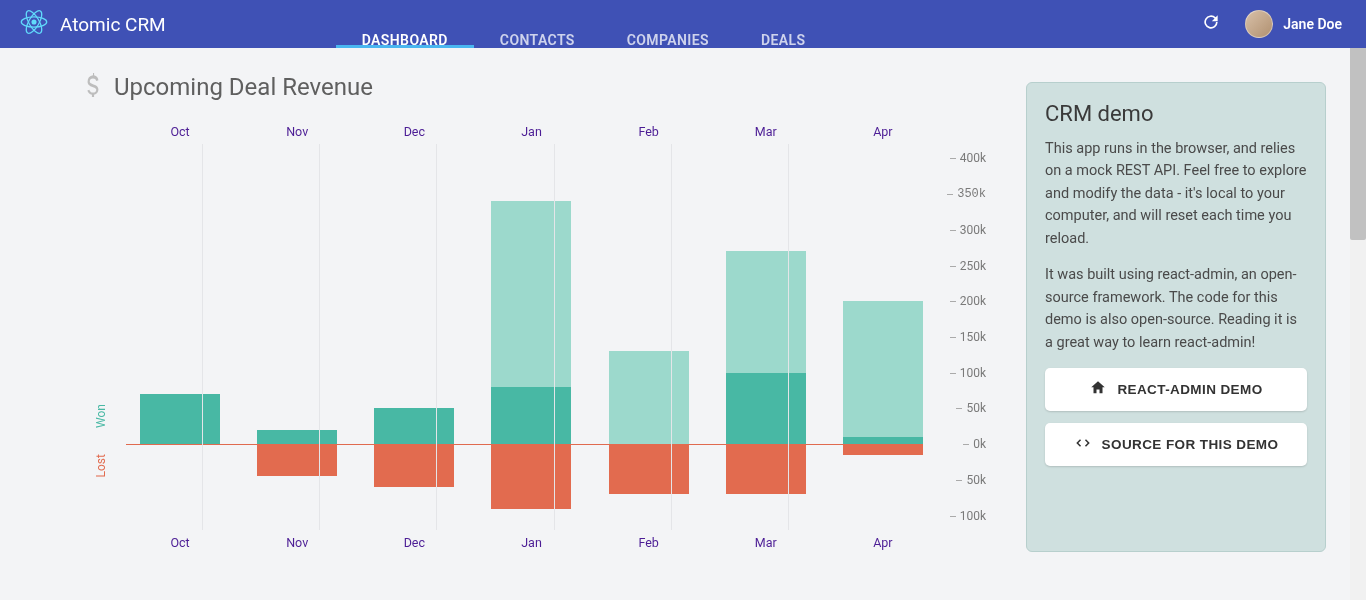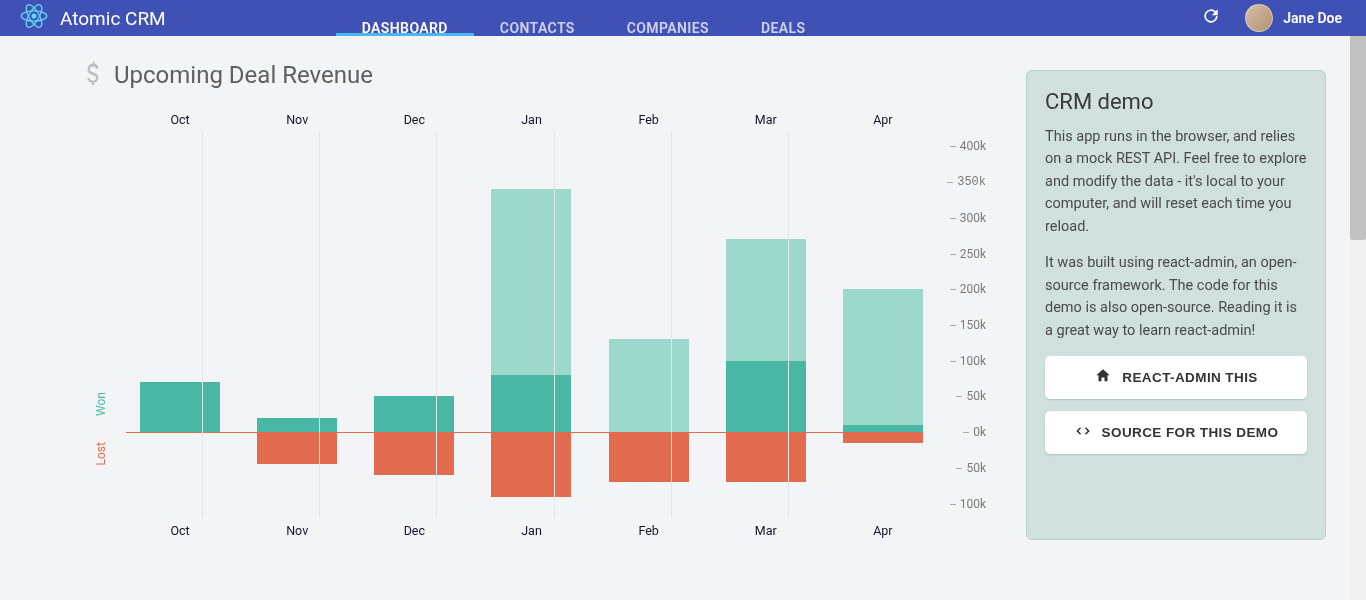--- a/index.html
+++ b/index.html
@@ -1,21 +1,21 @@
 <!DOCTYPE html>
 <html><head>
 <meta charset="utf-8">
 <style>
   * { box-sizing: border-box; margin: 0; padding: 0; }
   html, body { width: 1366px; height: 600px; font-family: "Segoe UI", Roboto, Arial, sans-serif; background:#f3f4f6; color:#555; overflow:hidden;}
   
   .scroll-track { position:absolute; top:0; right:0; width:16px; height:600px; background:#f1f1f1;}
   .scroll-thumb { position:absolute; top:0; right:0; width:16px; height:240px; background:#c1c1c1; border-radius:2px;}
   
-  .header { position:relative; height:36px; background:#3f51b5; color:#fff; display:flex; align-items:center; padding:0 24px 0 20px; }
+  .header { position:relative; height:48px; background:#3f51b5; color:#fff; display:flex; align-items:center; padding:0 24px 0 20px; }
   .header .brand { display:flex; align-items:center; gap:12px; font-size:19px; font-weight:400;}
   .header .brand svg { width:28px; height:28px; }
   .nav { display:flex; gap:0; margin-left:170px; height:100%; }
   .nav-item { position:relative; display:flex; align-items:flex-end; padding:0 26px; font-size:14px; font-weight:600; letter-spacing:0.4px; color:rgba(255,255,255,0.75); cursor:pointer; }
   .nav-item.active { color:#fff; }
   .nav-item.active::after { content:""; position:absolute; left:0; right:0; bottom:0; height:3px; background:#49b6f0; }
   .header-right { margin-left:auto; display:flex; align-items:center; gap:22px;}
   .refresh-btn { width:24px; height:24px; display:flex; align-items:center; justify-content:center; cursor:pointer;}
   .refresh-btn svg { width:20px; height:20px; fill:#fff;}
   .user { display:flex; align-items:center; gap:10px; font-size:14px; font-weight:600; cursor:pointer;}
@@ -30,21 +30,21 @@
   
   .chart-wrap { position:relative; padding-left:18px; }
   .chart { position:relative; height:430px; }
   .plot { position:absolute; left:28px; right:72px; top:22px; bottom:22px; }
   .baseline { position:absolute; left:0; right:0; height:1px; background:#e06a4f; }
   .colsep { position:absolute; top:0; bottom:0; width:1px; background:#e4e5e8; }
   .bar { position:absolute; left:0; width:80px; }
   .bar.won-light { background:#9cd9cc; }
   .bar.won-dark  { background:#48b8a4; }
   .bar.lost      { background:#e26b4f; }
-  .x-top-label, .x-bot-label { position:absolute; font-size:12.5px; color:#0f172a; transform:translateX(-50%); }
+  .x-top-label, .x-bot-label { position:absolute; font-size:12.5px; color:#4c1d95; transform:translateX(-50%); }
   .y-tick { position:absolute; right:-64px; font-size:12px; color:#7a7a7a; transform:translateY(-50%); }
   .y-tick::before { content:""; position:absolute; left:-10px; top:50%; width:6px; height:1px; background:#aaa; }
   .side-label { position:absolute; left:-4px; font-size:12px; writing-mode:vertical-rl; transform:rotate(180deg) translateX(0); }
   .side-label.won { color:#48b8a4; }
   .side-label.lost { color:#e26b4f; }
 
   
   .info-card { width:300px; background:#cfe0df; border:1px solid #b7cfcd; border-radius:6px; padding:18px 18px 20px; margin-top:10px; }
   .info-card h2 { font-size:22px; color:#3a3a3a; font-weight:400; margin-bottom:12px;}
   .info-card p { font-size:14.5px; color:#4a4a4a; line-height:1.55; margin-bottom:14px;}
@@ -168,21 +168,21 @@
   </div>
 
   <div class="info-card">
     <h2>CRM demo</h2>
     <p>This app runs in the browser, and relies on a mock REST API. Feel free to explore and modify the data - it's local to your computer, and will reset each time you reload.</p>
     <p>It was built using react-admin, an open-source framework. The code for this demo is also open-source. Reading it is a great way to learn react-admin!</p>
     <button class="btn">
       <span><svg viewBox="0 0 24 24">
             <path d="M12 3l9 8h-3v8h-4v-5h-4v5H6v-8H3z"></path>
           </svg></span>
-      <span>REACT-ADMIN THIS</span>
+      <span>REACT-ADMIN DEMO</span>
     </button>
     <button class="btn">
       <span><svg viewBox="0 0 24 24">
             <path d="M8 17l-5-5 5-5 1.4 1.4L5.8 12l3.6 3.6zM16 7l5 5-5 5-1.4-1.4 3.6-3.6-3.6-3.6z"></path>
           </svg></span>
       <span>SOURCE FOR THIS DEMO</span>
     </button>
   </div>
 </div>
 

